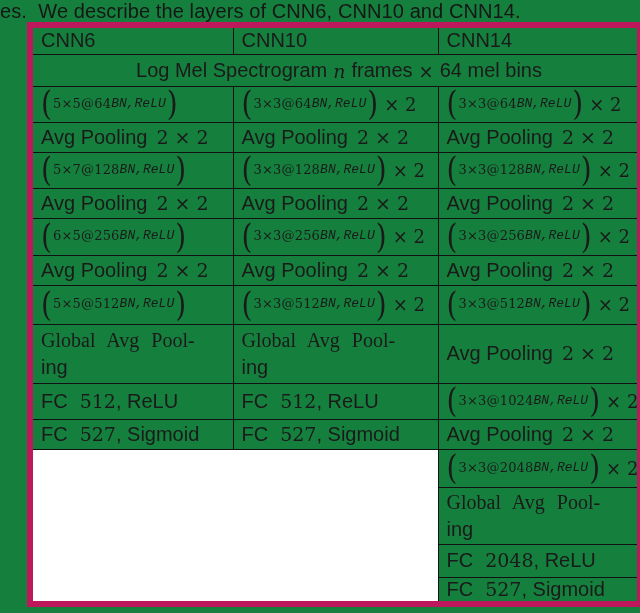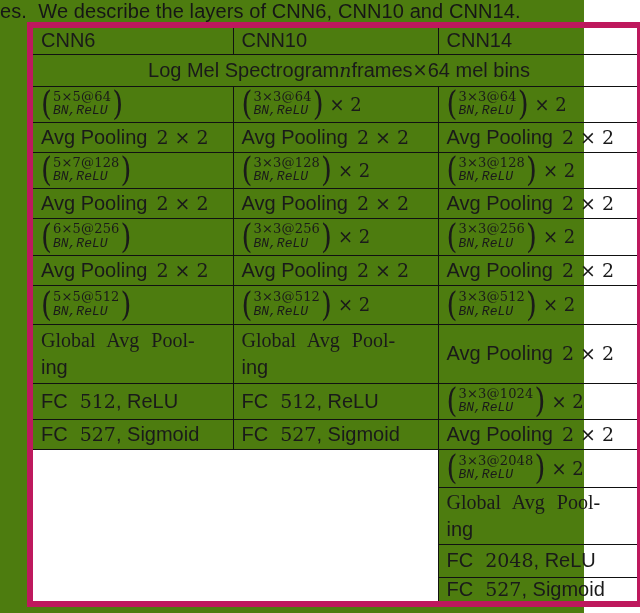--- a/index.html
+++ b/index.html
@@ -7,23 +7,23 @@
     padding: 0;
     background: #ffffff;
     width: 640px;
     height: 613px;
     overflow: hidden;
     font-family: "Liberation Sans", sans-serif;
     color: #1a1a1a;
   }
   .page {
     position: relative;
-    width: 584px;
+    width: 640px;
     height: 613px;
-    background: #4d7c0f;
+    background: #15803d;
   }
   .caption {
     position: absolute;
     top: 0px;
     left: 0px;
     font-size: 20px;
     letter-spacing: 0.1px;
     white-space: pre;
     color: #161616;
   }
@@ -42,42 +42,42 @@
     vertical-align: middle;
     font-size: 20px;
     color: #1a1a1a;
     overflow: hidden;
   }
   td.header-cell { padding-left: 11px; }
   td.input-cell { padding: 0; text-align: center; }
   .input-line {
     display: flex;
     justify-content: center;
-    align-items: flex-start;
+    align-items: flex-end;
+    gap: 6px;
   }
   .math-var {
     font-family: "DejaVu Serif", serif;
     font-style: italic;
     font-size: 19px;
   }
   .math-times { font-family: "DejaVu Serif", serif; font-size: 18px; }
   .binom {
     display: flex;
     align-items: center;
   }
   .paren {
     font-family: "DejaVu Serif", serif;
     font-size: 28px;
     line-height: 28px;
     transform: scaleY(1.18);
     font-weight: 400;
   }
   .stack {
     display: flex;
-    flex-direction: column;
     line-height: 1.08;
     padding: 0 1px;
   }
   .stack-top {
     font-family: "DejaVu Serif", serif;
     font-size: 13px;
     letter-spacing: 0.2px;
   }
   .stack-bottom {
     font-family: Liberation Mono, monospace;

